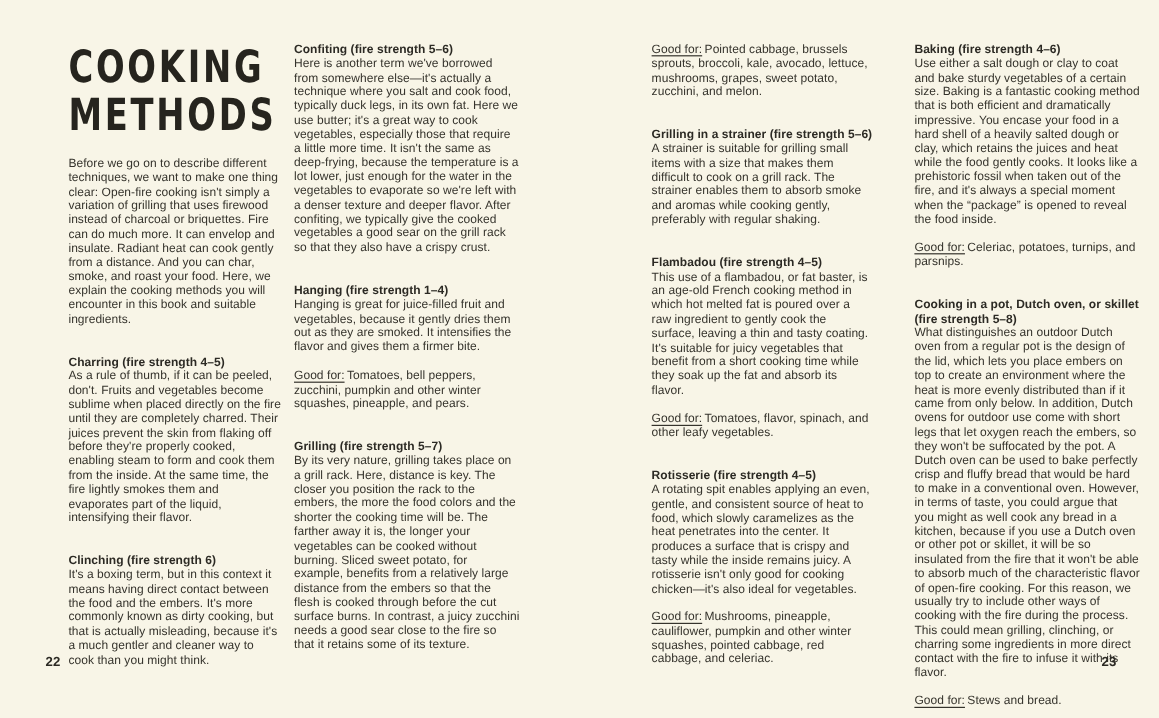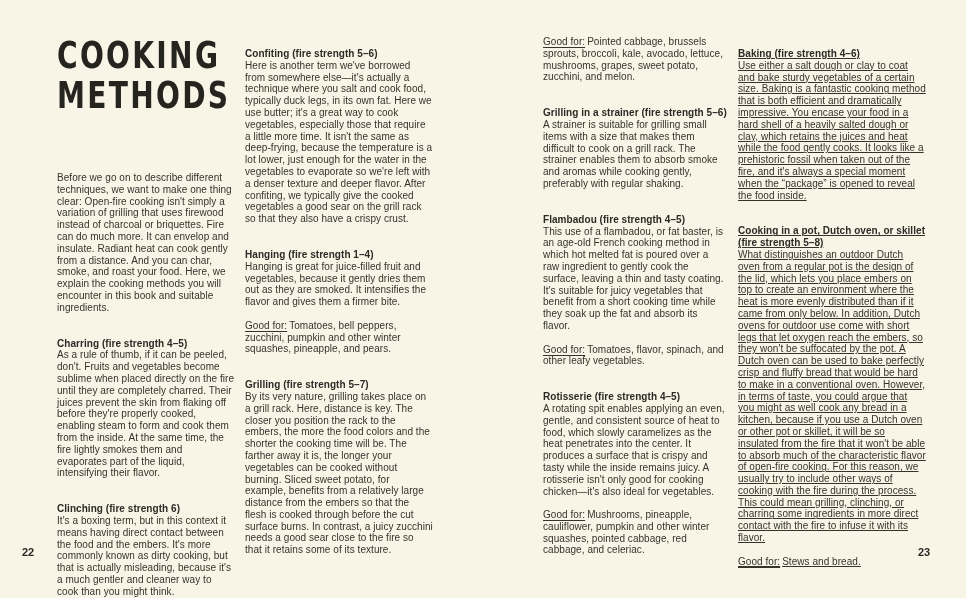--- a/index.html
+++ b/index.html
@@ -21,56 +21,56 @@
   .col {
     position: absolute;
     top: 36px;
     font-size: 10px;
     line-height: 11.8px;
     letter-spacing: 0.05px;
   }
   #col1 { left: 57px;  width: 178px; }
   #col2 { left: 245px; width: 188px; }
   #col3 { left: 543px; width: 184px; }
-  #col4 { left: 738px; width: 188px; text-decoration: underline; }
+  #col4 { left: 762px; width: 188px; }
 
   .book-title {
     font-family: "DejaVu Sans", sans-serif;
     font-size: 37px;
     line-height: 40px;
     font-weight: 700;
     letter-spacing: 3px;
     color: #26241e;
     transform: scaleX(0.76);
     transform-origin: left top;
     white-space: nowrap;
     margin-bottom: 0;
   }
-  .intro { margin-top: 56px; }
+  .intro { margin-top: 15px; }
   .section { margin-top: 24px; }
-  .section.first { margin-top: 12px; }
+  .section.first { margin-top: 0; }
   .section-heading {
     font-weight: 700;
     color: #2c2a24;
   }
   .section-body { }
   .good-for { margin-top: 11.8px; }
   .gf-label {
     text-decoration: underline;
     text-underline-offset: 2px;
     margin-right: 2px;
   }
   .page-number {
     position: absolute;
     top: 546px;
     font-size: 11px;
     font-weight: 700;
     color: #2c2a24;
   }
-  #page-number-left  { left: 22px; }
+  #page-number-left  { left: 38px; }
   #page-number-right { left: 918px; }
 </style>
 </head>
 <body>
 
 <div class="spread">
 
   <div class="col" id="col1">
     <div class="book-title">COOKING</div>
     <div class="book-title">METHODS</div>
@@ -132,20 +132,23 @@
       <div class="good-for">
         <span class="gf-label">Good for:</span><span>Mushrooms, pineapple, cauliflower, pumpkin and other winter squashes, pointed cabbage, red cabbage, and celeriac.</span>
       </div>
     </div>
   </div>
 
   <div class="col" id="col4">
     <div class="section first">
       <div class="section-heading">Baking (fire strength 4–6)</div>
       <div class="section-body">Use either a salt dough or clay to coat and bake sturdy vegetables of a certain size. Baking is a fantastic cooking method that is both efficient and dramatically impressive. You encase your food in a hard shell of a heavily salted dough or clay, which retains the juices and heat while the food gently cooks. It looks like a prehistoric fossil when taken out of the fire, and it's always a special moment when the “package” is opened to reveal the food inside.</div>
+      <div class="good-for">
+        <span class="gf-label">Good for:</span><span>Celeriac, potatoes, turnips, and parsnips.</span>
+      </div>
     </div>
 
     <div class="section">
       <div class="section-heading">Cooking in a pot, Dutch oven, or skillet (fire strength 5–8)</div>
       <div class="section-body">What distinguishes an outdoor Dutch oven from a regular pot is the design of the lid, which lets you place embers on top to create an environment where the heat is more evenly distributed than if it came from only below. In addition, Dutch ovens for outdoor use come with short legs that let oxygen reach the embers, so they won't be suffocated by the pot. A Dutch oven can be used to bake perfectly crisp and fluffy bread that would be hard to make in a conventional oven. However, in terms of taste, you could argue that you might as well cook any bread in a kitchen, because if you use a Dutch oven or other pot or skillet, it will be so insulated from the fire that it won't be able to absorb much of the characteristic flavor of open-fire cooking. For this reason, we usually try to include other ways of cooking with the fire during the process. This could mean grilling, clinching, or charring some ingredients in more direct contact with the fire to infuse it with its flavor.</div>
       <div class="good-for">
         <span class="gf-label">Good for:</span><span>Stews and bread.</span>
       </div>
     </div>
   </div>

